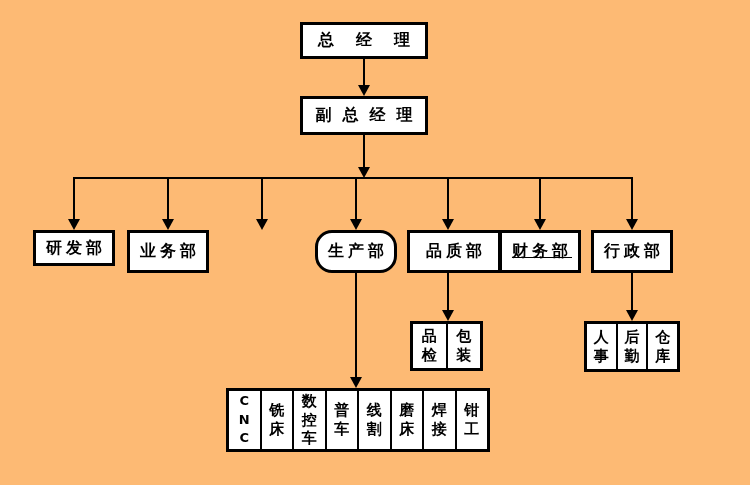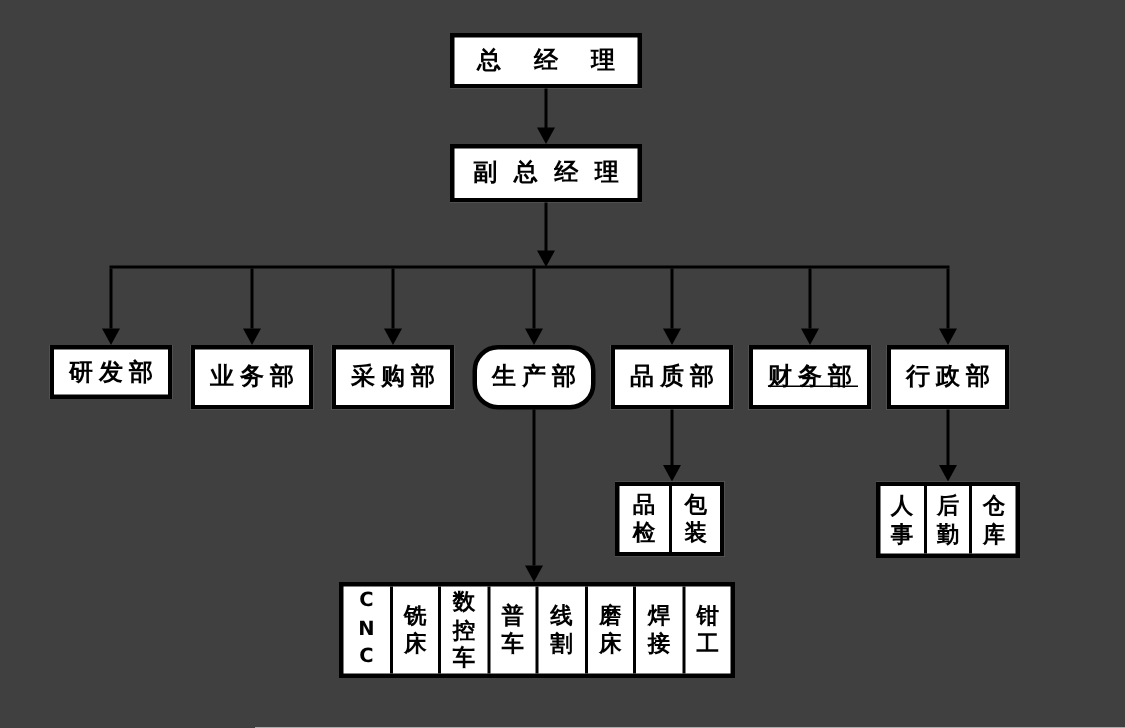--- a/index.html
+++ b/index.html
@@ -1,17 +1,17 @@
 <!DOCTYPE html>
 <html><head>
 <meta charset="utf-8">
 <style>
   html, body { margin:0; padding:0; background:#ffffff; }
   .canvas {
-    position:relative; width:750px; height:485px; background:#404040;
+    position:relative; width:750px; height:485px; background:#fdba74;
     font-family:"DejaVu Sans","Liberation Sans",sans-serif;
     color:#000; overflow:hidden;
   }
   .box {
     position:absolute; box-sizing:border-box;
     border:3px solid #000; background:#fff;
     display:flex; align-items:center; justify-content:center;
     font-weight:bold; color:#000;
   }
   .label { white-space:nowrap; }
@@ -76,27 +76,24 @@
   <div class="arr" style="left:534px; top:219px;"></div>
   <div class="line" style="left:631px; top:179px; width:2px; height:40px;"></div>
   <div class="arr" style="left:626px; top:219px;"></div>
 
   <div class="box" style="left:33px;  top:230px; width:82px; height:36px;">
     <span class="label ls-dept">研发部</span>
   </div>
   <div class="box" style="left:127px; top:230px; width:82px; height:43px;">
     <span class="label ls-dept">业务部</span>
   </div>
-  <div class="box" style="left:221px; top:230px; width:82px; height:43px;">
-    <span class="label ls-dept">采购部</span>
-  </div>
   <div class="box" style="left:315px; top:230px; width:82px; height:43px;border-radius:17px;">
     <span class="label ls-dept">生产部</span>
   </div>
-  <div class="box" style="left:407px; top:230px; width:82px; height:43px;">
+  <div class="box" style="left:407px; top:230px; width:94px; height:43px;">
     <span class="label ls-dept">品质部</span>
   </div>
   <div class="box" style="left:499px; top:230px; width:82px; height:43px;text-decoration:underline;">
     <span class="label ls-dept">财务部</span>
   </div>
   <div class="box" style="left:591px; top:230px; width:82px; height:43px;text-align:right;">
     <span class="label ls-dept">行政部</span>
   </div>
 
   <div class="line" style="left:355px; top:273px; width:2px; height:104px;"></div>

